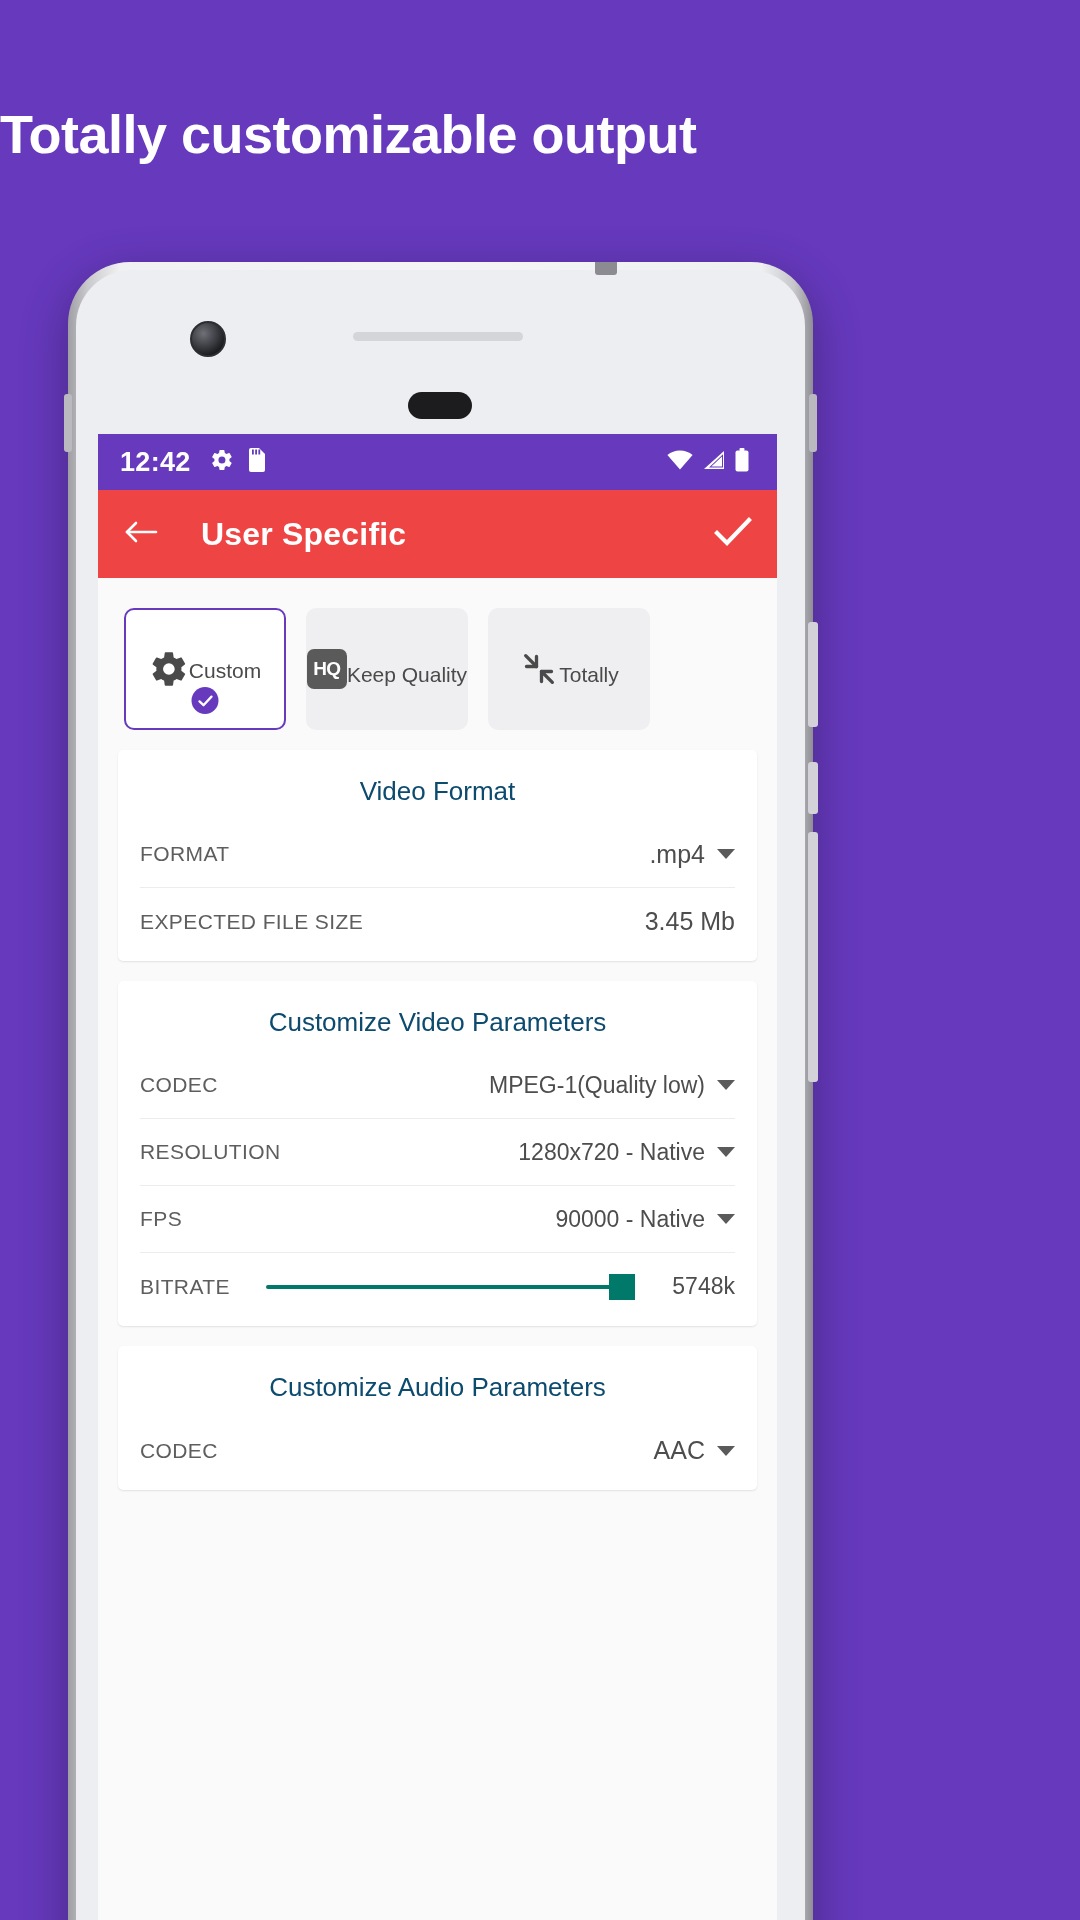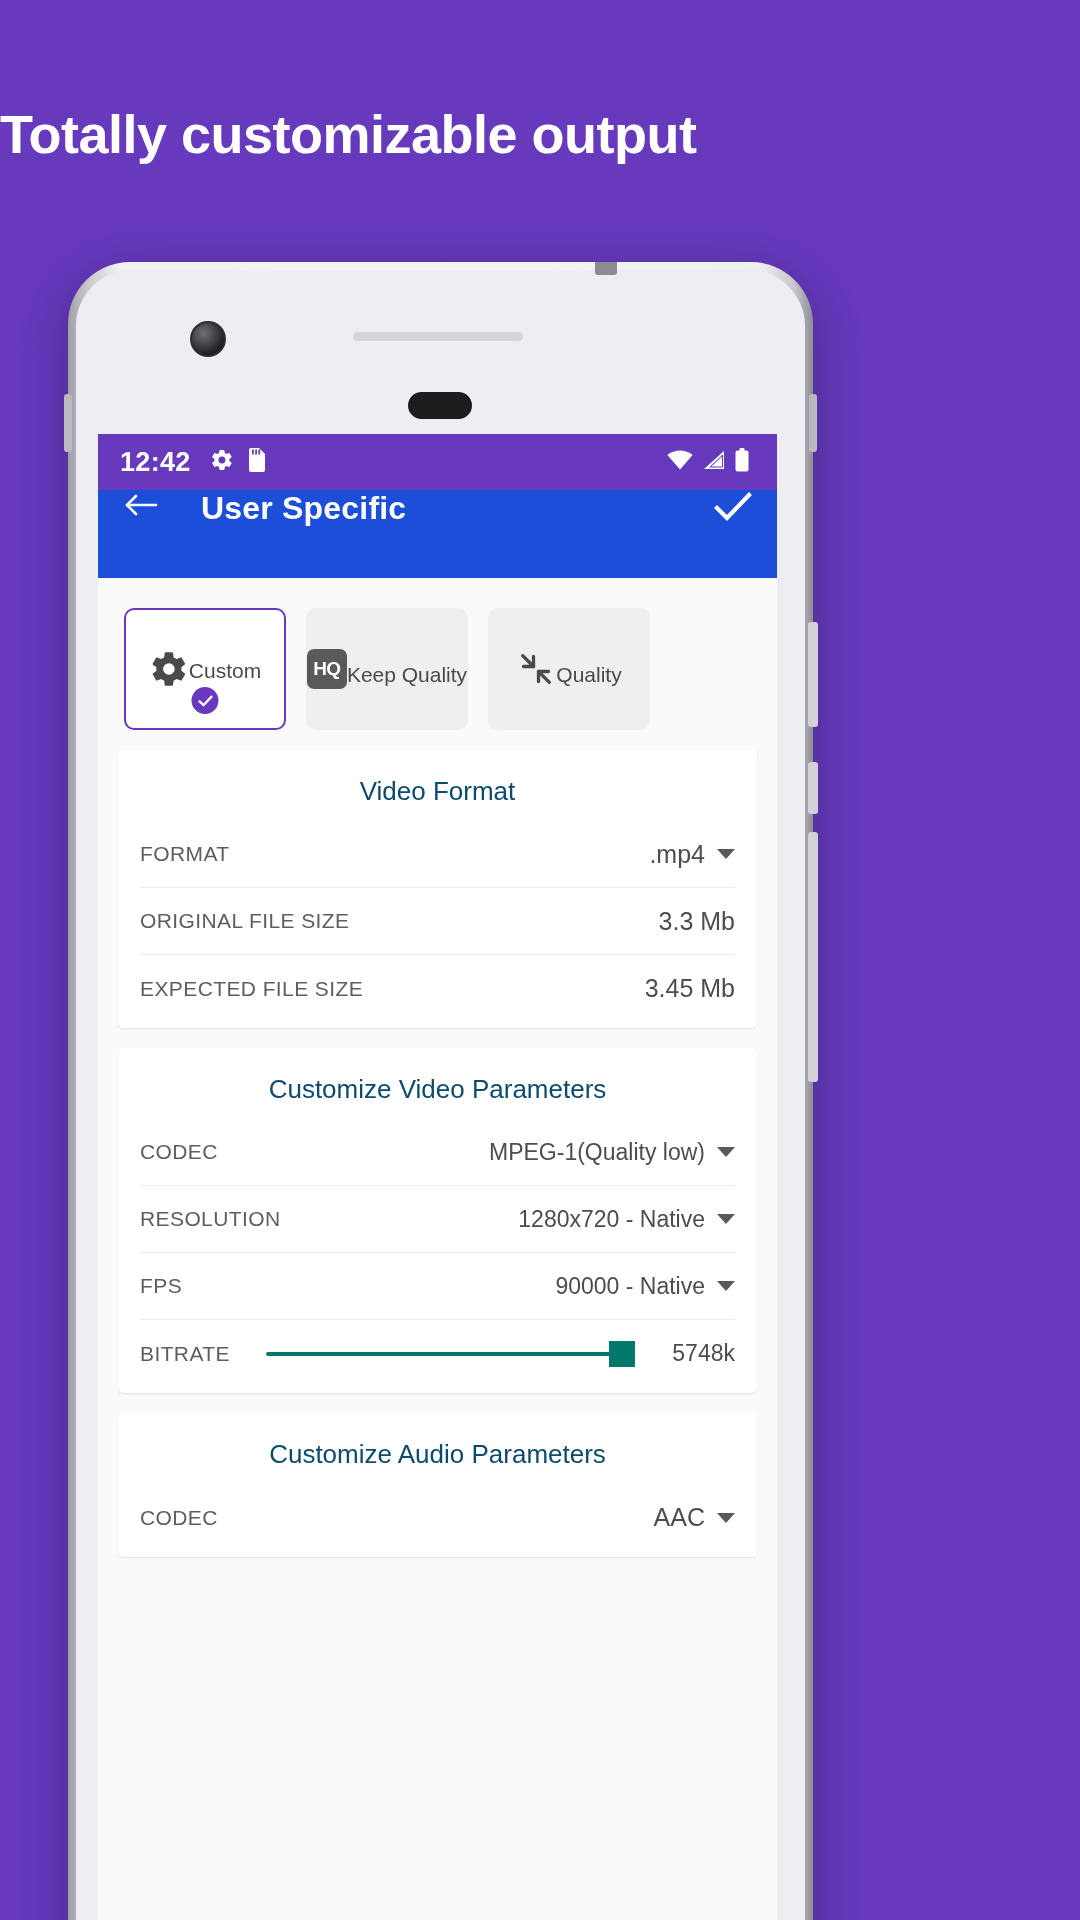--- a/index.html
+++ b/index.html
@@ -128,23 +128,23 @@
     font-weight: bold;
     letter-spacing: 0.3px;
   }
   .status-left-icons { display: flex; align-items: center; gap: 13px; margin-left: 19px; }
   .status-right-icons { margin-left: auto; display: flex; align-items: center; gap: 9px; }
   .si { display: block; }
 
   
   .toolbar {
     height: 88px;
-    background: #1d4ed8;
-    display: flex;
-    align-items: flex-start;
+    background: #ef4444;
+    display: flex;
+    align-items: center;
     padding: 0 24px 0 26px;
     color: #ffffff;
   }
   .toolbar-title {
     font-size: 32px;
     font-weight: bold;
     margin-left: 43px;
     letter-spacing: 0.2px;
   }
   .toolbar-spacer { flex: 1; }
@@ -382,41 +382,35 @@
 
         <div class="mode-chip">
           <span class="chip-icon">
             <svg width="40" height="40" viewBox="0 0 24 24" fill="none" stroke="#4a4a4a" stroke-width="2" stroke-linecap="round" stroke-linejoin="round">
               <path d="M4 4 10.5 10.5"></path>
                 <path d="M10.5 4.5v6h-6"></path>
               <path d="M20 20 13.5 13.5"></path>
                 <path d="M13.5 19.5v-6h6"></path>
             </svg>
           </span>
-          <span class="chip-label">Quality</span>
+          <span class="chip-label">Totally</span>
         </div>
       </div>
 
       <div class="card">
         <div class="card-title">Video Format</div>
 
         <div class="row">
           <span class="row-label">FORMAT</span>
           <span class="row-value">
             <span>.mp4</span>
             <span class="caret"></span>
           </span>
         </div>
 
-        <div class="row">
-          <span class="row-label">ORIGINAL FILE SIZE</span>
-          <span class="row-value">
-            <span>3.3 Mb</span>
-          </span>
-        </div>
 
         <div class="row">
           <span class="row-label">EXPECTED FILE SIZE</span>
           <span class="row-value">
             <span>3.45 Mb</span>
           </span>
         </div>
       </div>
 
       <div class="card">

